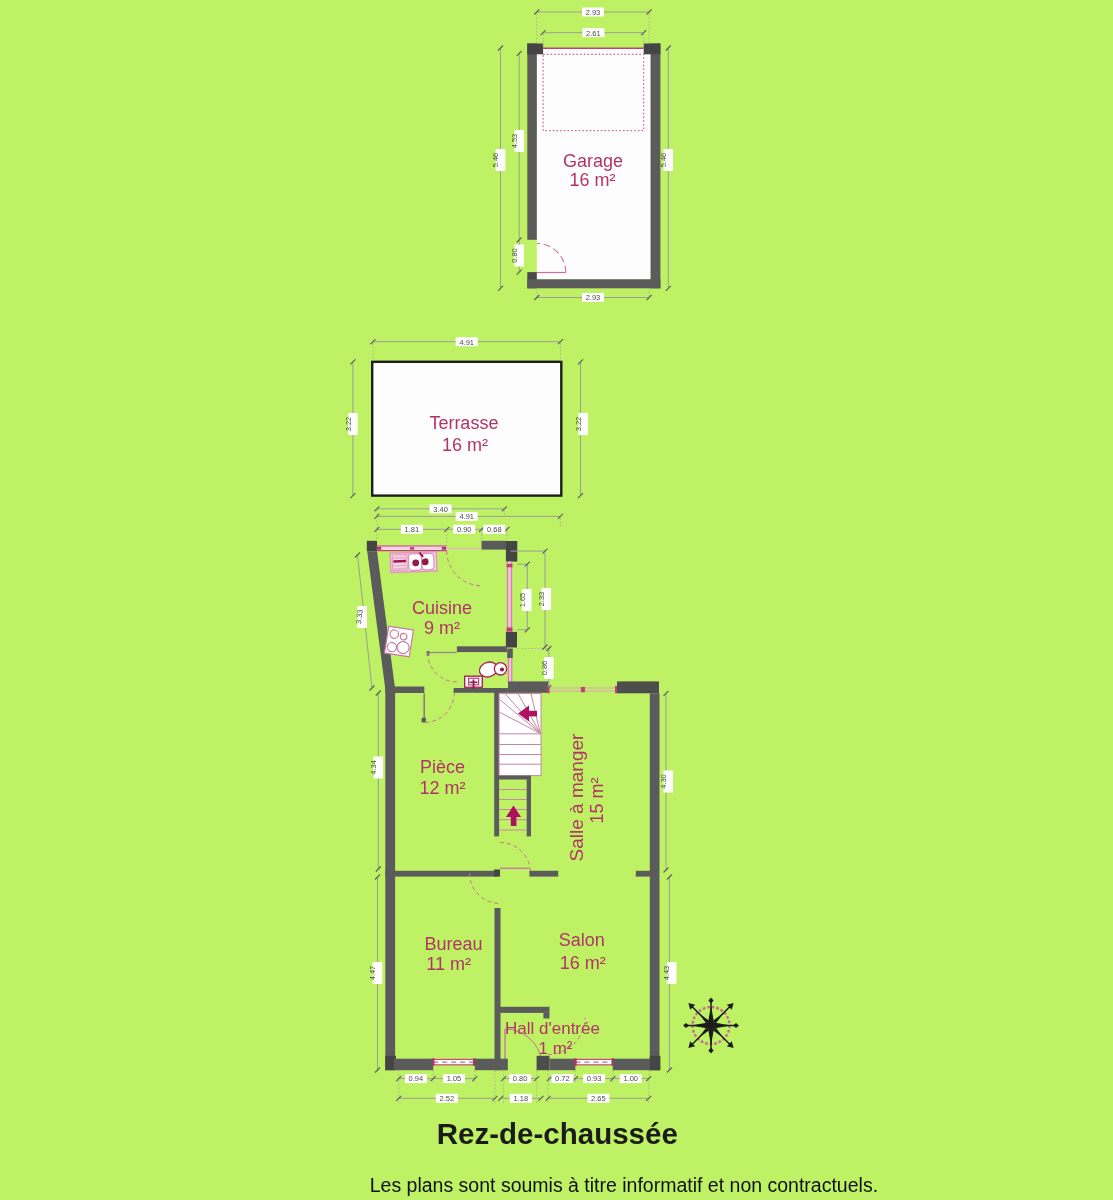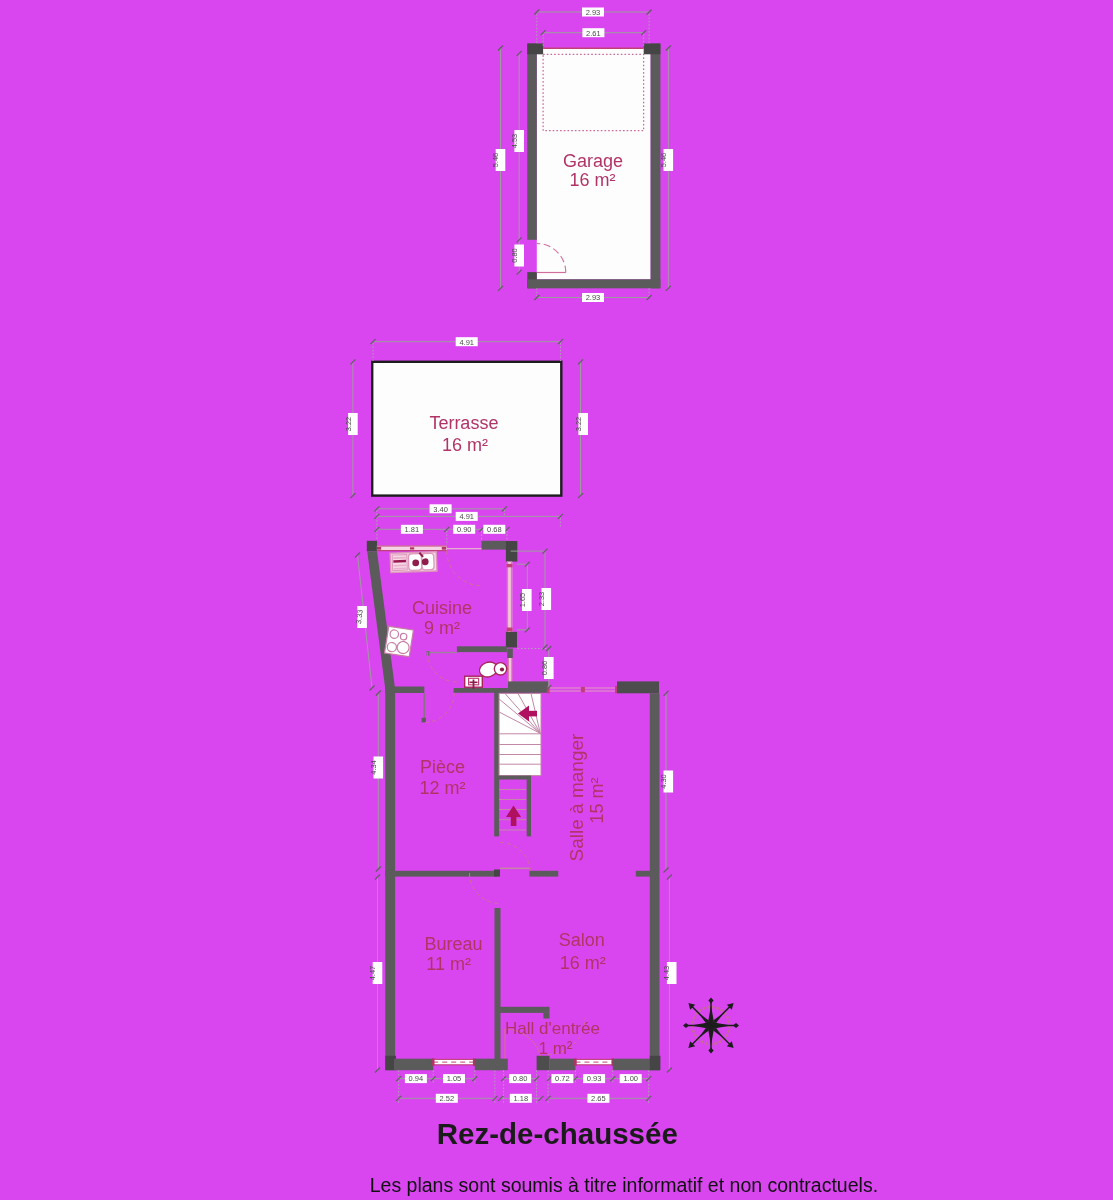--- a/index.html
+++ b/index.html
@@ -1,16 +1,16 @@
 <!DOCTYPE html>
 <html><head>
 <meta charset="utf-8">
 <style>
   html,body{margin:0;padding:0;background:#fff;}
-  .page{position:relative;width:1113px;height:1200px;background:#d946ef;overflow:hidden;
+  .page{position:relative;width:1113px;height:1200px;background:#bef264;overflow:hidden;
         font-family:"Liberation Sans", sans-serif;}
   svg text{font-family:"Liberation Sans", sans-serif;}
   .dim{fill:#4a4a4a;font-size:7.5px;}
   .room{fill:#b13467;font-size:18px;}
 </style>
 </head>
 <body>
 <div class="page">
 <svg width="1113" height="1200" viewBox="0 0 1113 1200" xmlns="http://www.w3.org/2000/svg">
 <g>

